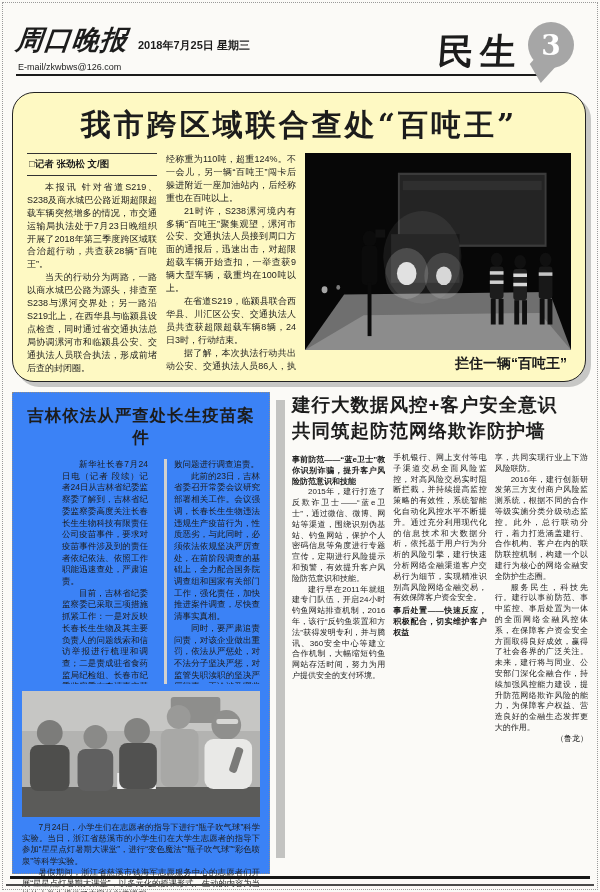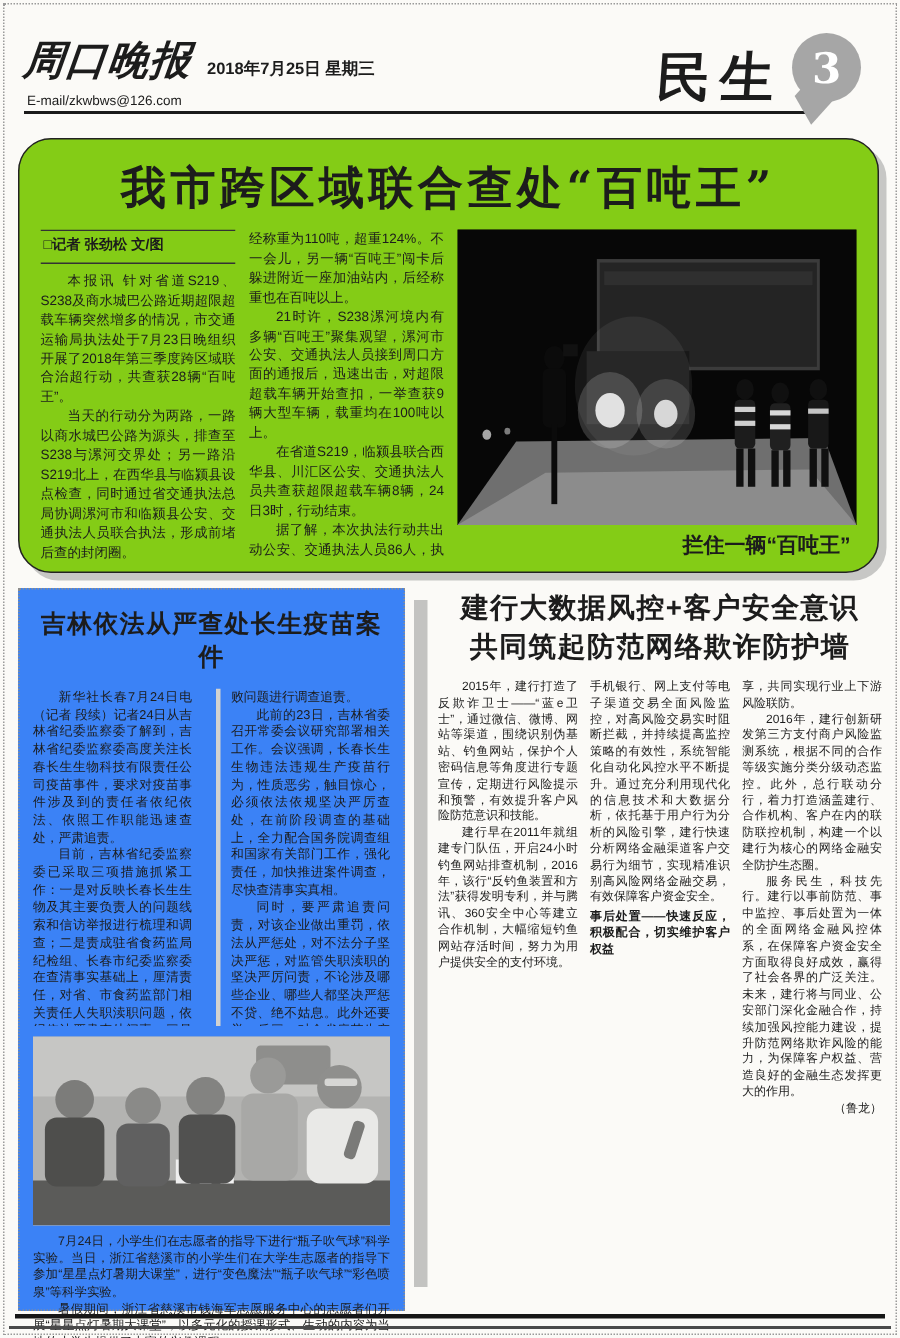--- a/index.html
+++ b/index.html
@@ -36,21 +36,21 @@
   }
   .page-badge::after {
     content:""; position:absolute; left:4px; top:32px; width:22px; height:22px;
     background:#a6a6a6; transform:rotate(60deg) skew(18deg); z-index:-1;
   }
   .header-rule { position:absolute; left:16px; top:74px; width:528px; height:2px; background:#1a1a1a; }
 
   
   .lead-box {
     position:absolute; left:12px; top:92px; width:574px; height:290px;
-    background:#84cc16; border:1.5px solid #222; border-radius:22px;
+    background:#fef9c3; border:1.5px solid #222; border-radius:22px;
     box-shadow:5px 5px 0 #c7c7c5;
   }
   .lead-headline {
     margin-top:12px; text-align:center;
     font-family:"DejaVu Serif", serif; font-weight:bold; font-size:30px; letter-spacing:3px;
   }
   .lead-body { position:absolute; left:14px; right:14px; top:60px; bottom:8px; display:flex; gap:9px; }
   .lead-col { width:130px; font-size:9px; line-height:12.9px; text-align:justify; overflow:hidden; }
   .lead-col p, .jilin-col p, .ccb-col p, .jilin-caption p { text-indent:2em; }
   p.noindent { text-indent:0 !important; }
@@ -64,32 +64,32 @@
   .lead-photo-wrap { flex:1; display:flex; flex-direction:column; }
   .truck-photo { flex:1; background:#060606; position:relative; overflow:hidden; }
   .lead-caption { text-align:right; font-size:14px; font-weight:bold; padding:5px 4px 0 0; }
 
   
   .jilin-box {
     position:absolute; left:12px; top:392px; width:258px; height:482px;
     border:1px dotted #8d8d8d; padding:8px 9px 6px 9px; background:#3b82f6;
   }
   .jilin-headline { text-align:center; font-weight:bold; font-size:16.5px; letter-spacing:1px; margin:4px 0 10px 0; }
-  .jilin-cols { display:flex; gap:16px; height:225px; overflow:hidden; }
+  .jilin-cols { display:flex; gap:16px; height:225px; overflow:hidden;margin-left:40px; }
   .jilin-col { flex:1; font-size:8.5px; line-height:11.7px; text-align:justify; overflow:hidden; }
   .jilin-col.second { border-left:3px solid #d2d2d0; padding-left:7px; }
   .jilin-photo { margin-top:7px; height:126px; background:#b9b9b9; position:relative; overflow:hidden; }
   .jilin-caption { margin-top:5px; font-size:8.3px; line-height:11.2px; text-align:justify; }
 
   
   .v-divider { position:absolute; left:276px; top:400px; width:9px; height:458px; background:#c3c3c1; }
 
   
   .ccb-box { position:absolute; left:292px; top:392px; width:296px; height:482px; }
-  .ccb-headline { text-align:center; font-weight:bold; font-size:18.5px; line-height:26px; letter-spacing:1px; }
+  .ccb-headline { font-weight:bold; font-size:18.5px; line-height:26px; letter-spacing:1px; }
   .ccb-cols { display:flex; gap:8px; margin-top:9px; height:415px; overflow:hidden; }
   .ccb-col { flex:1; font-size:8px; line-height:10.8px; text-align:justify; overflow:hidden; }
 
   
   .bottom-rule-1 { position:absolute; left:10px; right:10px; top:876px; height:3px; background:#161616; }
   .bottom-rule-2 { position:absolute; left:6px; right:6px; top:884px; height:2px; background:#4a4a4a; }
 </style>
 </head>
 <body>
 
@@ -185,21 +185,21 @@
 
 <div class="jilin-box">
   <div class="jilin-headline">吉林依法从严查处长生疫苗案件</div>
   <div class="jilin-cols">
     <div class="jilin-col">
         <p>新华社长春7月24日电（记者 段续）记者24日从吉林省纪委监察委了解到，吉林省纪委监察委高度关注长春长生生物科技有限责任公司疫苗事件，要求对疫苗事件涉及到的责任者依纪依法、依照工作职能迅速查处，严肃追责。</p>
         <p>目前，吉林省纪委监察委已采取三项措施抓紧工作：一是对反映长春长生生物及其主要负责人的问题线索和信访举报进行梳理和调查；二是责成驻省食药监局纪检组、长春市纪委监察委在查清事实基础上，厘清责任，对省、市食药监部门相关责任人失职渎职问题，依纪依法严肃查处问责；三是成立责任追究工作组，对长春长生生物改制、生产、经营过程中可能存在的腐</p>
       </div>
     <div class="jilin-col second">
         <p class="noindent">败问题进行调查追责。</p>
-        <p>此前的23日，吉林省委召开常委会议研究部署相关工作。会议强调，长春长生生物违法违规生产疫苗行为，性质恶劣，触目惊心，必须依法依规坚决严厉查处，在前阶段调查的基础上，全力配合国务院调查组和国家有关部门工作，强化责任，加快推进案件调查，尽快查清事实真相。</p>
+        <p>此前的23日，吉林省委召开常委会议研究部署相关工作。会议强调，长春长生生物违法违规生产疫苗行为，性质恶劣，与此同时，必须依法依规坚决严厉查处，在前阶段调查的基础上，全力配合国务院调查组和国家有关部门工作，强化责任，加快推进案件调查，尽快查清事实真相。</p>
         <p>同时，要严肃追责问责，对该企业做出重罚，依法从严惩处，对不法分子坚决严惩，对监管失职渎职的坚决严厉问责，不论涉及哪些企业、哪些人都坚决严惩不贷、绝不姑息。此外还要举一反三，对全省疫苗生产企业进行全流程、全链条彻查，切实堵塞漏洞，及时向社会公布调查进展。</p>
       </div>
   </div>
   <div class="jilin-photo">
     <svg width="100%" height="100%" viewBox="0 0 240 126" preserveAspectRatio="none">
       <rect x="0" y="0" width="240" height="126" fill="#b3b3b1"></rect>
       <rect x="0" y="0" width="240" height="40" fill="#c6c6c4"></rect>
       <rect x="150" y="6" width="50" height="26" rx="3" fill="#8e8e8c"></rect>
 
       <rect x="0" y="96" width="240" height="30" fill="#5b5b59"></rect>
@@ -240,20 +240,21 @@
 
 <div class="v-divider"></div>
 
 <div class="ccb-box">
   <div class="ccb-headline">
     <div>建行大数据风控+客户安全意识</div>
     <div>共同筑起防范网络欺诈防护墙</div>
   </div>
   <div class="ccb-cols">
     <div class="ccb-col">
+        <p class="subhead">事前防范——“蓝e卫士”教你识别诈骗，提升客户风险防范意识和技能</p>
         <p>2015年，建行打造了反欺诈卫士——“蓝e卫士”，通过微信、微博、网站等渠道，围绕识别伪基站、钓鱼网站，保护个人密码信息等角度进行专题宣传，定期进行风险提示和预警，有效提升客户风险防范意识和技能。</p>
         <p>建行早在2011年就组建专门队伍，开启24小时钓鱼网站排查机制，2016年，该行“反钓鱼装置和方法”获得发明专利，并与腾讯、360安全中心等建立合作机制，大幅缩短钓鱼网站存活时间，努力为用户提供安全的支付环境。</p>
       </div>
     <div class="ccb-col">
         <p class="noindent">手机银行、网上支付等电子渠道交易全面风险监控，对高风险交易实时阻断拦截，并持续提高监控策略的有效性，系统智能化自动化风控水平不断提升。通过充分利用现代化的信息技术和大数据分析，依托基于用户行为分析的风险引擎，建行快速分析网络金融渠道客户交易行为细节，实现精准识别高风险网络金融交易，有效保障客户资金安全。</p>
         <p class="subhead">事后处置——快速反应，积极配合，切实维护客户权益</p>
       </div>
     <div class="ccb-col">
         <p class="noindent">享，共同实现行业上下游风险联防。</p>
         <p>2016年，建行创新研发第三方支付商户风险监测系统，根据不同的合作等级实施分类分级动态监控。此外，总行联动分行，着力打造涵盖建行、合作机构、客户在内的联防联控机制，构建一个以建行为核心的网络金融安全防护生态圈。</p>

